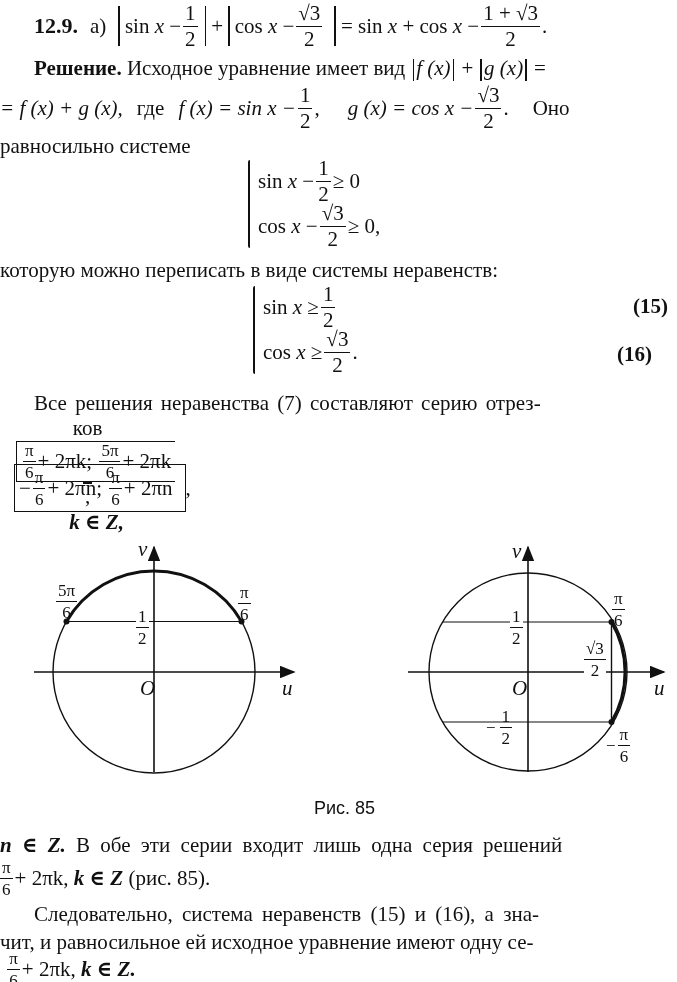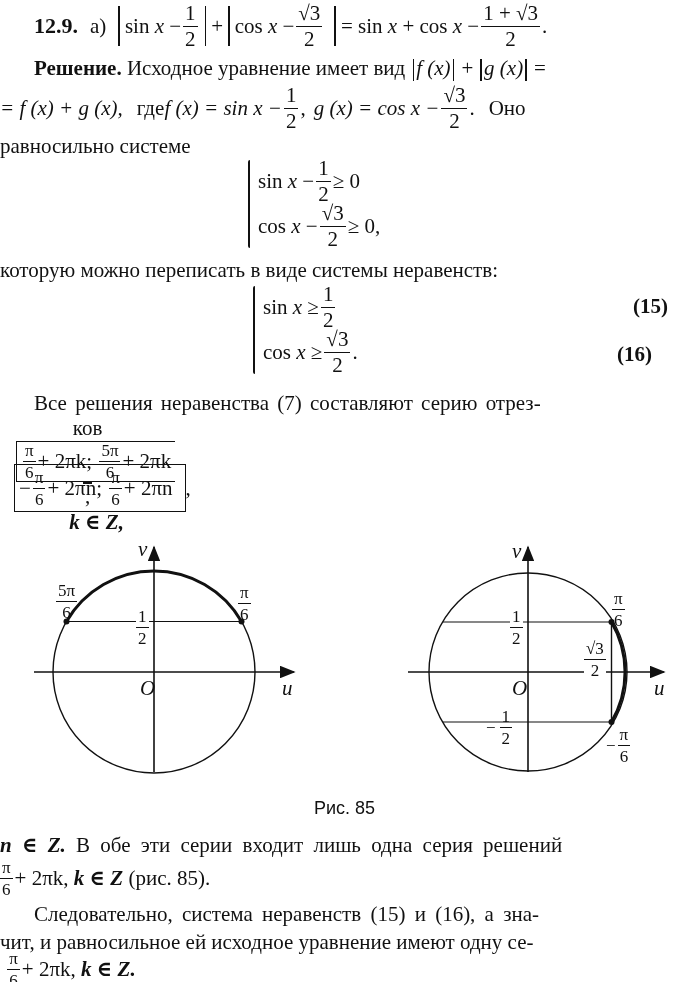--- a/index.html
+++ b/index.html
@@ -55,33 +55,33 @@
   <span>Исходное уравнение имеет вид</span>
   <span class="bar" style="height:22px;margin:0 2px;"></span><span class="i">f (x)</span><span class="bar" style="height:22px;margin:0 2px;"></span>
   <span>+</span>
   <span class="bar" style="height:22px;margin:0 2px;"></span><span class="i">g (x)</span><span class="bar" style="height:22px;margin:0 2px;"></span>
   <span>=</span>
 </div>
 
 <div class="abs" style="left:0px; top:86px; height:44px; display:flex; align-items:center;">
   <span class="i">= f (x) + g (x),</span>
   <span style="margin-left:14px;">где</span>
-  <span class="i" style="">f (x) = sin x −</span>
+  <span class="i" style="margin-left:14px;">f (x) = sin x −</span>
   <span class="frac">
       <span class="num">1</span>
       <span class="den">2</span>
     </span>
     <span>,</span>
-  <span class="i" style="margin-left:8px;">g (x) = cos x −</span>
+  <span class="i" style="margin-left:28px;">g (x) = cos x −</span>
   <span class="frac">
       <span class="num">√3</span>
       <span class="den">2</span>
     </span>
     <span>.</span>
-  <span style="margin-left:14px;">Оно</span>
+  <span style="margin-left:24px;">Оно</span>
 </div>
 
 <div class="abs" style="left:0px; top:134px;">равносильно системе</div>
 
 <div class="brace" style="left:248px; top:160px; height:88px;"></div>
 <div class="abs" style="left:258px; top:160px; height:42px; display:flex; align-items:center;">
   <span>sin</span>&nbsp;<span class="i">x</span>&nbsp;<span>−</span>
   <span class="frac">
       <span class="num">1</span>
       <span class="den">2</span>

